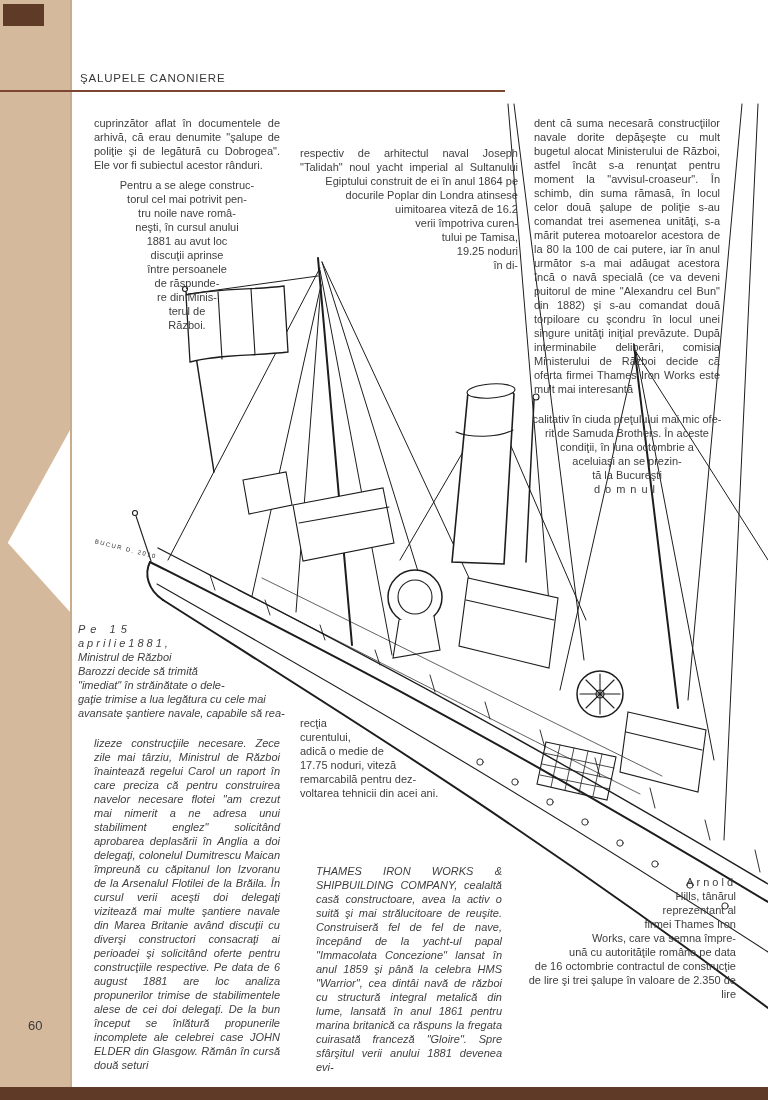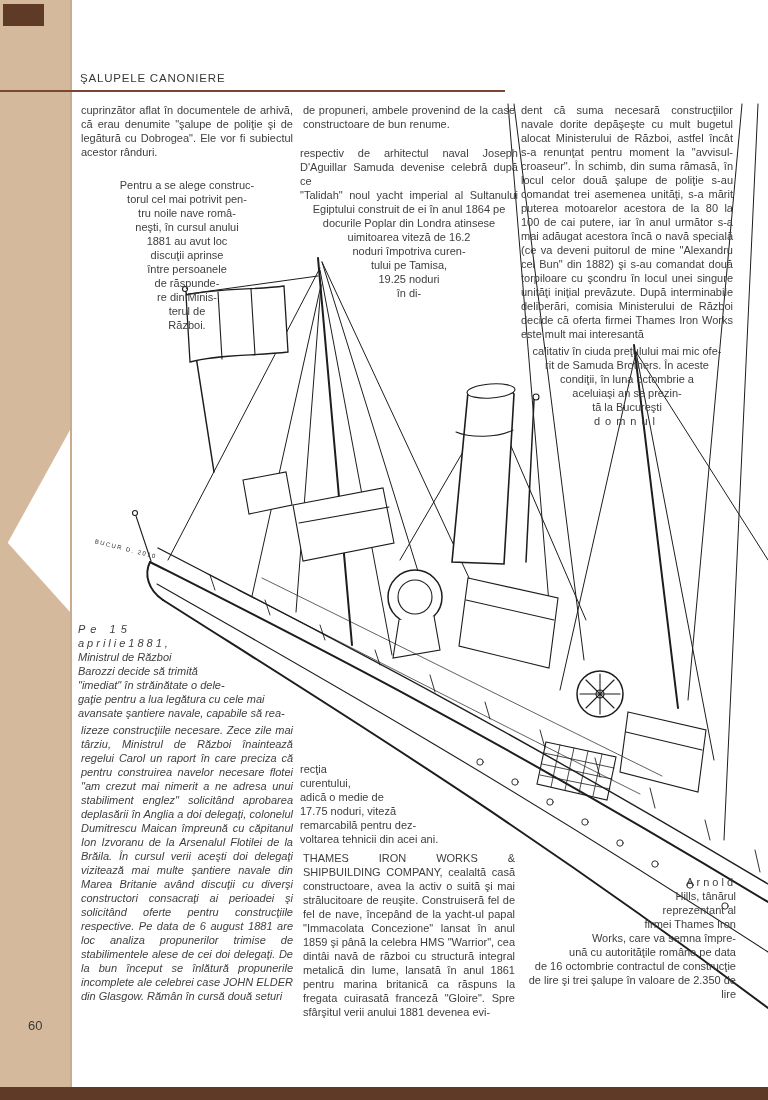--- a/index.html
+++ b/index.html
@@ -11,27 +11,27 @@
   .sidebar-notch{position:absolute;left:0;top:430px;width:70px;height:182px;background:#ffffff;
                  clip-path:polygon(100% 0,11% 62%,100% 100%);}
   .accent-box{position:absolute;left:3px;top:4px;width:41px;height:22px;background:#5e3a27;}
   .bottom-bar{position:absolute;left:0;top:1087px;width:768px;height:13px;background:#5e3a27;}
   
   .title{position:absolute;left:80px;top:72px;font-size:11.5px;letter-spacing:.8px;color:#383838;}
   .rule{position:absolute;left:0;top:90px;width:505px;height:2px;background:#7d4631;}
   .pagenum{position:absolute;left:28px;top:1018px;font-size:13px;color:#3a3a3a;}
   
   .txt{position:absolute;width:218px;font-size:11px;line-height:14px;text-align:justify;}
-  .txt p{margin:3px;}
+  .txt p{margin:16px;}
   .lines div{min-height:14px;}
   .ra-block{text-align:center;}
   .ls1{letter-spacing:5px;}
   .ls2{letter-spacing:3px;}
   .jl{text-align:justify;text-align-last:justify;}
-  .ra{text-align:center;}
+  .ra{text-align:right;}
   
   .ship{position:absolute;left:0;top:0;width:768px;height:1100px;z-index:1;}
   .txt,.title,.pagenum{z-index:2;}
   .signature{position:absolute;left:94px;top:546px;font-size:6px;letter-spacing:1.5px;color:#2e2e2e;
              transform:rotate(14deg);z-index:2;white-space:nowrap;}
 </style>
 </head>
 <body>
 
 <div class="page">
@@ -174,50 +174,46 @@
       <div>terul de</div>
       <div>Război.</div>
     </div>
   <div class="txt" style="left:78px;top:622px;text-align:left;font-style:italic;">
     <div class="lines">
         <div class="ls1">Pe 15</div>
         <div class="ls2">aprilie1881,</div>
         <div>Ministrul de Război</div>
         <div>Barozzi decide să trimită</div>
         <div>"imediat" în străinătate o dele-</div>
-        <div>gaţie pentru a lua legătura cu cele mai</div>
+        <div>gaţie trimise a lua legătura cu cele mai</div>
         <div>avansate şantiere navale, capabile să rea-</div>
       </div>
     <p style="text-align:justify;">lizeze construcţiile necesare. Zece zile mai târziu, Ministrul de Război înaintează regelui Carol un raport în care preciza că pentru construirea navelor necesare flotei "am crezut mai nimerit a ne adresa unui stabiliment englez" solicitând aprobarea deplasării în Anglia a doi delegaţi, colonelul Dumitrescu Maican împreună cu căpitanul Ion Izvoranu de la Arsenalul Flotilei de la Brăila. În cursul verii aceşti doi delegaţi vizitează mai multe şantiere navale din Marea Britanie având discuţii cu diverşi constructori consacraţi ai perioadei şi solicitând oferte pentru construcţiile respective. Pe data de 6 august 1881 are loc analiza propunerilor trimise de stabilimentele alese de cei doi delegaţi. De la bun început se înlătură propunerile incomplete ale celebrei case JOHN ELDER din Glasgow. Rămân în cursă două seturi</p>
   </div>
 
-  <div class="txt" style="left:300px;top:100px;">
-    <p>de propuneri, ambele provenind de la case constructoare de bun renume.</p>
-  </div>
   <div class="txt lines" style="left:300px;top:146px;text-align:left;">
       <div class="jl">respectiv de arhitectul naval Joseph</div>
-      <div class="jl">D'Aguillar Samuda devenise celebră după ce</div>
       <div class="jl">"Talidah" noul yacht imperial al Sultanului</div>
       <div class="ra">Egiptului construit de ei în anul 1864 pe</div>
       <div class="ra">docurile Poplar din Londra atinsese</div>
       <div class="ra">uimitoarea viteză de 16.2</div>
-      <div class="ra">noduri împotriva curen-</div>
+      <div class="ra">verii împotriva curen-</div>
       <div class="ra">tului pe Tamisa,</div>
       <div class="ra">19.25 noduri</div>
       <div class="ra">în di-</div>
     </div>
-  <div class="txt lines" style="left:300px;top:762px;text-align:left;">
+  <div class="txt lines" style="left:300px;top:716px;text-align:left;">
       <div>recţia</div>
       <div>curentului,</div>
       <div>adică o medie de</div>
       <div>17.75 noduri, viteză</div>
       <div>remarcabilă pentru dez-</div>
       <div>voltarea tehnicii din acei ani.</div>
     </div>
-  <div class="txt" style="left:300px;top:848px;">
+  <div class="txt" style="left:300px;top:848px;font-style:italic;">
     <p>THAMES IRON WORKS &amp; SHIPBUILDING COMPANY, cealaltă casă constructoare, avea la activ o suită şi mai strălucitoare de reuşite. Construiseră fel de fel de nave, începând de la yacht-ul papal "Immacolata Concezione" lansat în anul 1859 şi până la celebra HMS "Warrior", cea dintâi navă de război cu structură integral metalică din lume, lansată în anul 1861 pentru marina britanică ca răspuns la fregata cuirasată franceză "Gloire". Spre sfârşitul verii anului 1881 devenea evi-</p>
   </div>
 
   <div class="txt" style="left:518px;top:100px;">
     <p>dent că suma necesară construcţiilor navale dorite depăşeşte cu mult bugetul alocat Ministerului de Război, astfel încât s-a renunţat pentru moment la "avvisul-croaseur". În schimb, din suma rămasă, în locul celor două şalupe de poliţie s-au comandat trei asemenea unităţi, s-a mărit puterea motoarelor acestora de la 80 la 100 de cai putere, iar în anul următor s-a mai adăugat acestora încă o navă specială (ce va deveni puitorul de mine "Alexandru cel Bun" din 1882) şi s-au comandat două torpiloare cu şcondru în locul unei singure unităţi iniţial prevăzute. După interminabile deliberări, comisia Ministerului de Război decide că oferta firmei Thames Iron Works este mult mai interesantă</p>
     <div class="lines ra-block">
         <div>calitativ în ciuda preţulului mai mic ofe-</div>
         <div>rit de Samuda Brothers. În aceste</div>
         <div>condiţii, în luna octombrie a</div>
         <div>aceluiaşi an se prezin-</div>

